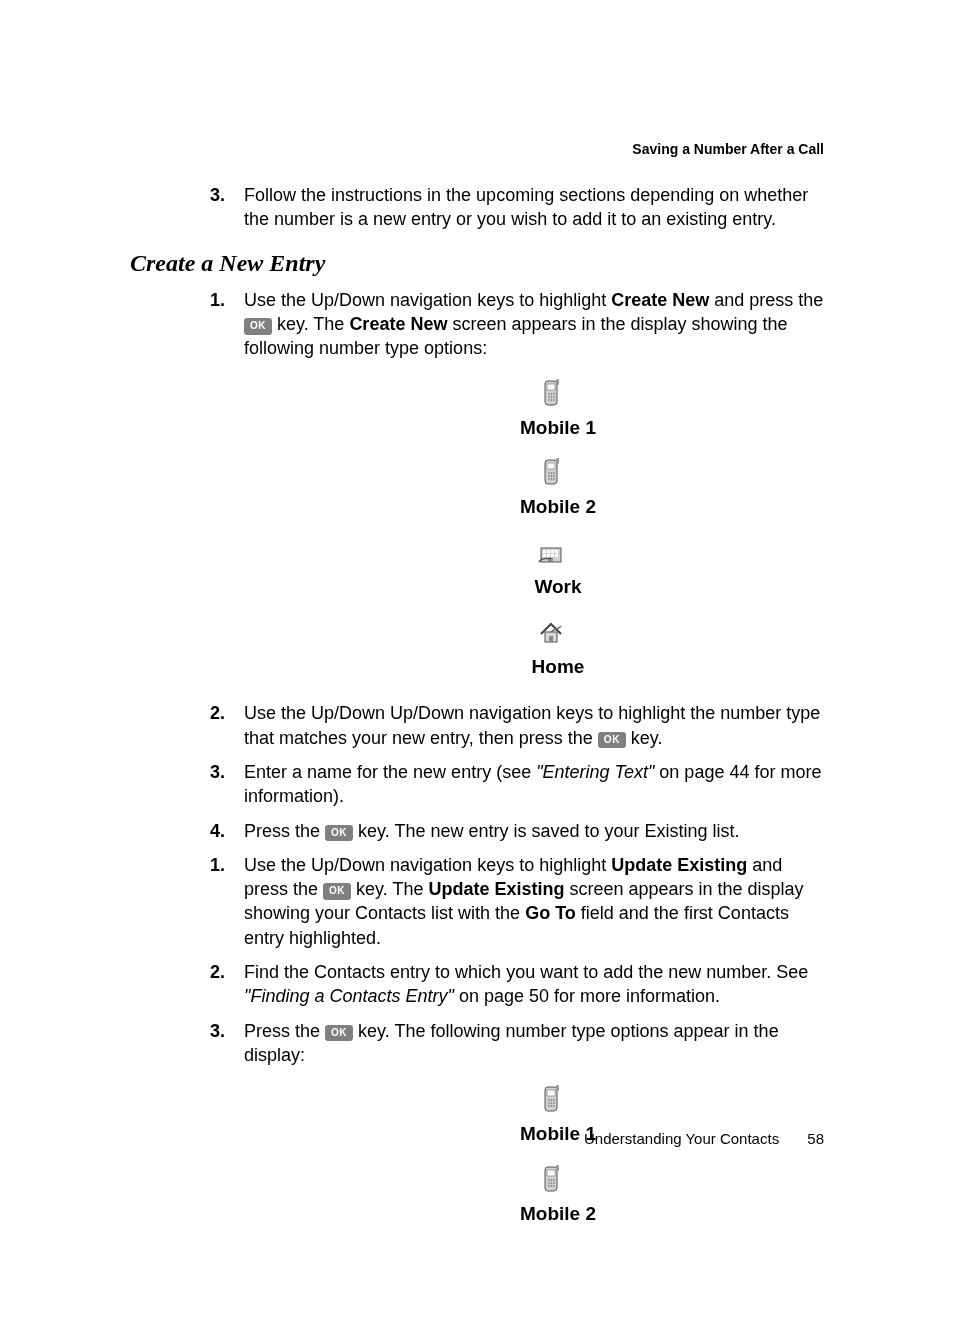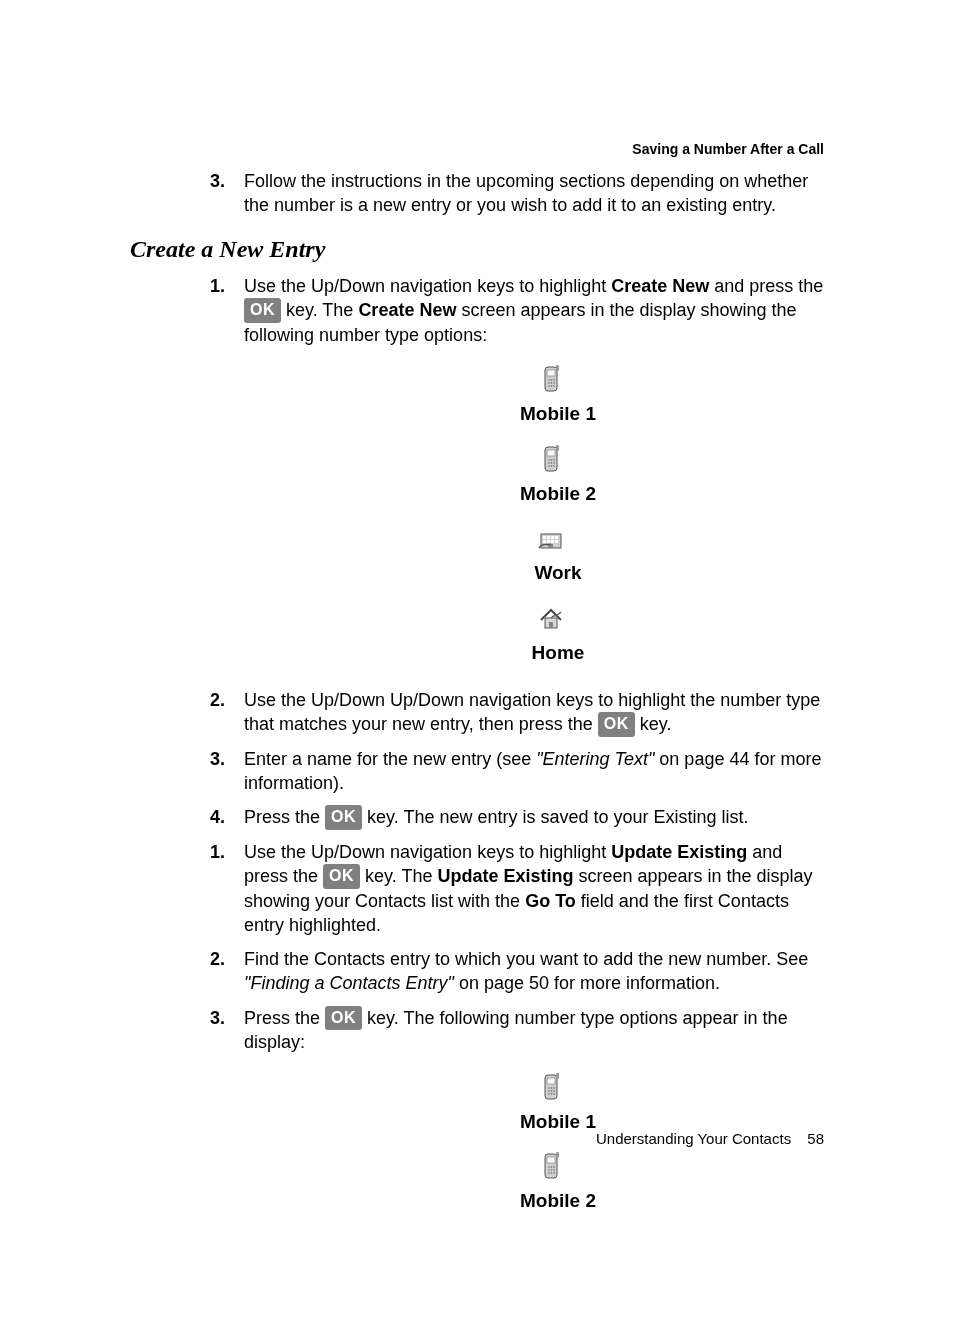--- a/index.html
+++ b/index.html
@@ -15,21 +15,21 @@
     width: 954px;
     height: 1319px;
     position: relative;
     box-sizing: border-box;
     padding: 140px 130px 60px 130px;
   }
   .section-header {
     text-align: right;
     font-weight: 700;
     font-size: 14px;
-    margin-bottom: 10px;
+    margin-bottom: 24px;
   }
   .outer-step {
     display: flex;
     margin-bottom: 10px;
     margin-left: 80px;
   }
   .outer-num {
     font-weight: 700;
     width: 34px;
     flex: 0 0 34px;
@@ -41,21 +41,21 @@
     font-family: Georgia, 'Times New Roman', serif;
     font-style: italic;
     font-weight: 700;
     font-size: 24px;
     margin: 16px 0 8px 0;
   }
   .ok-key {
     display: inline-block;
     background: #808080;
     color: #fff;
-    font-size: 16px;
+    font-size: 10px;
     font-weight: 700;
     letter-spacing: 0.5px;
     padding: 1px 6px 2px 6px;
     border-radius: 3px;
     vertical-align: 1px;
   }
   .icon-list {
     margin: 18px 0 22px 62px;
   }
   .icon-row {
@@ -80,21 +80,21 @@
     margin-left: 14px;
   }
   .footer {
     position: absolute;
     bottom: 170px;
     right: 130px;
     font-size: 15px;
   }
   .footer-num {
     display: inline-block;
-    margin-left: 12px;
+    margin-left: 24px;
     text-align: right;
   }
   em.ref {
     font-style: italic;
   }
   b { font-weight: 700; }
 </style>
 </head>
 <body>
 

